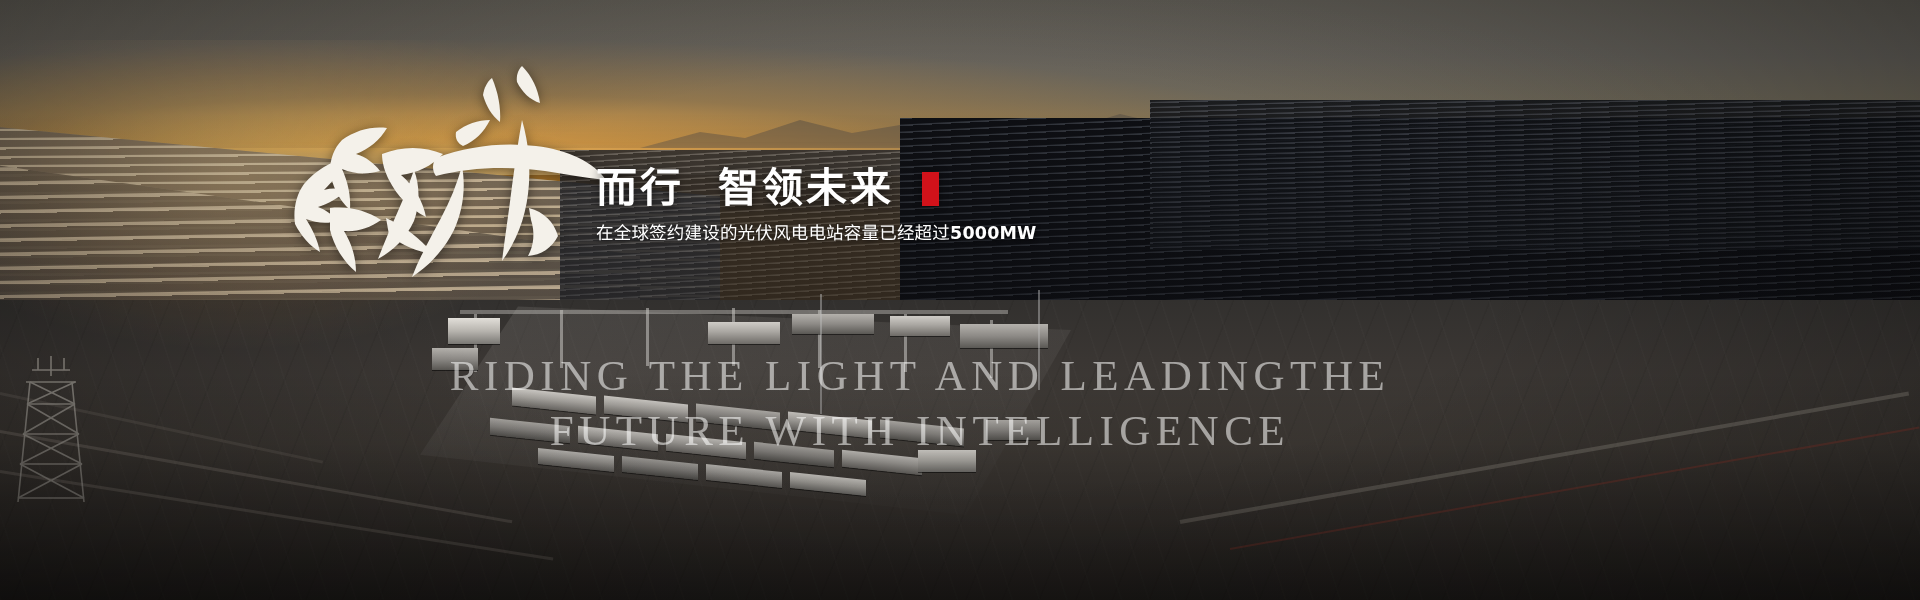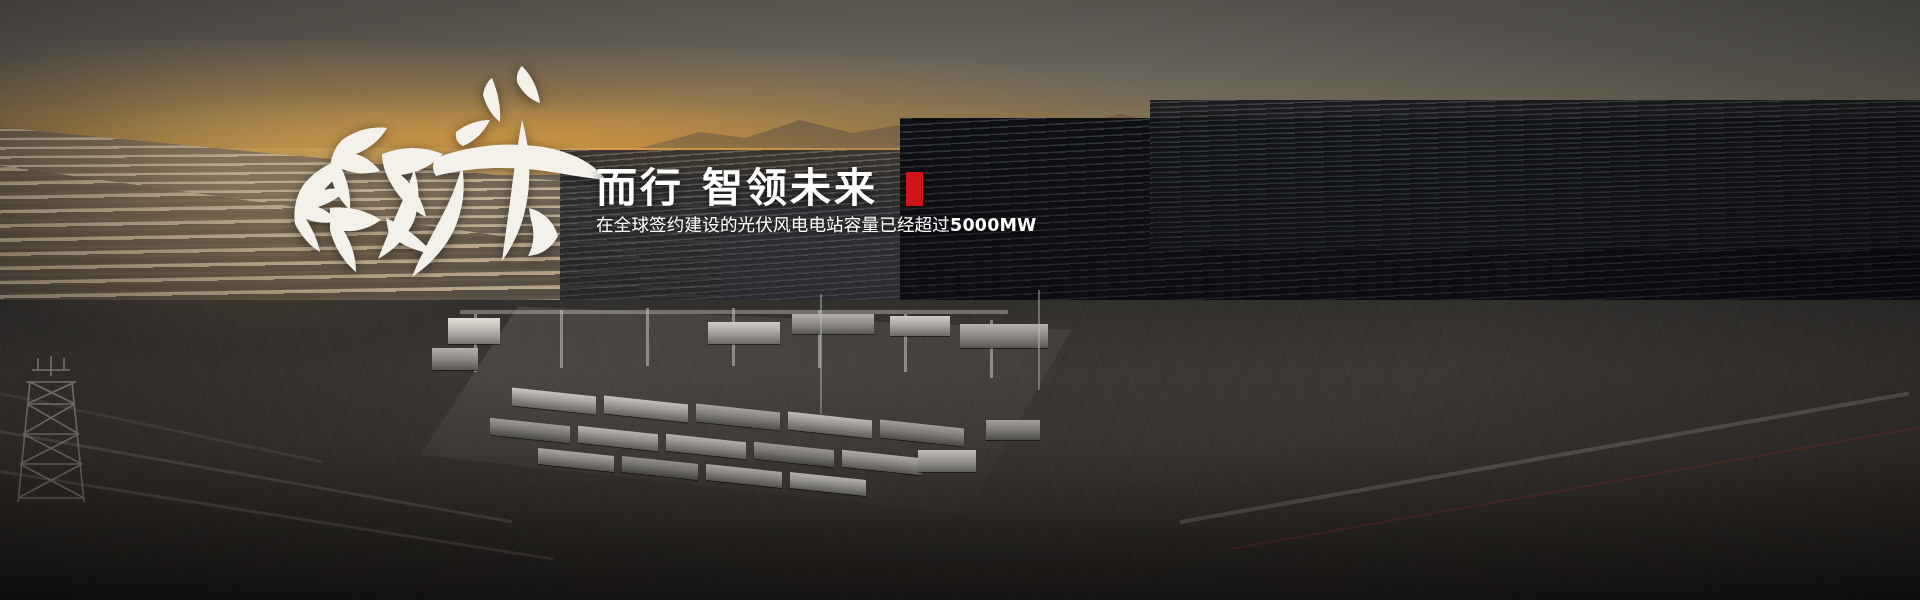--- a/index.html
+++ b/index.html
@@ -1,19 +1,19 @@
 <!DOCTYPE html>
 <html lang="zh-CN"><head>
 <meta charset="utf-8">
 <title>Hero Banner</title>
 <style>
   html,body{margin:0;padding:0;background:#000;}
   body{font-family:"Liberation Sans","DejaVu Sans",sans-serif;}
 
-  .stage{position:relative;width:1920px;height:600px;overflow:hidden;background:#737373;}
+  .stage{position:relative;width:1920px;height:600px;overflow:hidden;background:#a16207;}
 
   
   .photo{position:absolute;inset:0;overflow:hidden;}
 
   
   .layer{position:absolute;}
 
   
   .sky{left:0;top:0;width:1920px;height:175px;
     background:
@@ -104,25 +104,25 @@
   .callig svg{display:block;width:100%;height:100%;
      filter:drop-shadow(0 2px 6px rgba(0,0,0,.45));}
 
   
   .textblock{position:absolute;left:596px;top:168px;width:1180px;}
   .headline{display:flex;align-items:center;gap:14px;
      font-size:41px;line-height:1.0;font-weight:700;color:#ffffff;
      letter-spacing:2px;text-shadow:0 2px 8px rgba(0,0,0,.55);
      font-family:"DejaVu Sans","Liberation Sans",sans-serif;}
   .headline .h-a{letter-spacing:3px;}
-  .headline .h-b{letter-spacing:3px;margin-left:4px;}
+  .headline .h-b{letter-spacing:3px;margin-left:20px;}
   .redmark{display:inline-block;width:17px;height:34px;background:#d1121a;
      margin-left:14px;flex:0 0 auto;box-shadow:0 0 10px rgba(0,0,0,.4);}
 
-  .subs{margin-top:3px;}
+  .subs{margin-top:11px;}
   .subline{font-size:17.5px;line-height:1.52;color:#ffffff;white-space:nowrap;
      text-shadow:0 1px 5px rgba(0,0,0,.70);
      font-family:"DejaVu Sans","Liberation Sans",sans-serif;letter-spacing:.2px;}
   .subline b{font-weight:700;}
 
   
   .engwrap{position:absolute;left:0;top:348px;width:1920px;text-align:center;pointer-events:none;}
   .engline{font-family:"Liberation Serif","DejaVu Serif",serif;
      font-size:43px;letter-spacing:5.5px;line-height:1.28;
      font-weight:400;
@@ -257,14 +257,18 @@
       <span class="redmark"></span>
     </div>
 
     <div class="subs">
       <div class="subline">
         <span>在全球签约建设的光伏风电电站容量已经超过</span><b>5000MW</b>
       </div>
     </div>
   </div>
 
+  <div class="engwrap">
+    <div class="engline">RIDING THE LIGHT AND LEADINGTHE</div>
+    <div class="engline">FUTURE WITH INTELLIGENCE</div>
+  </div>
 
 </div>
 
 </body></html>

